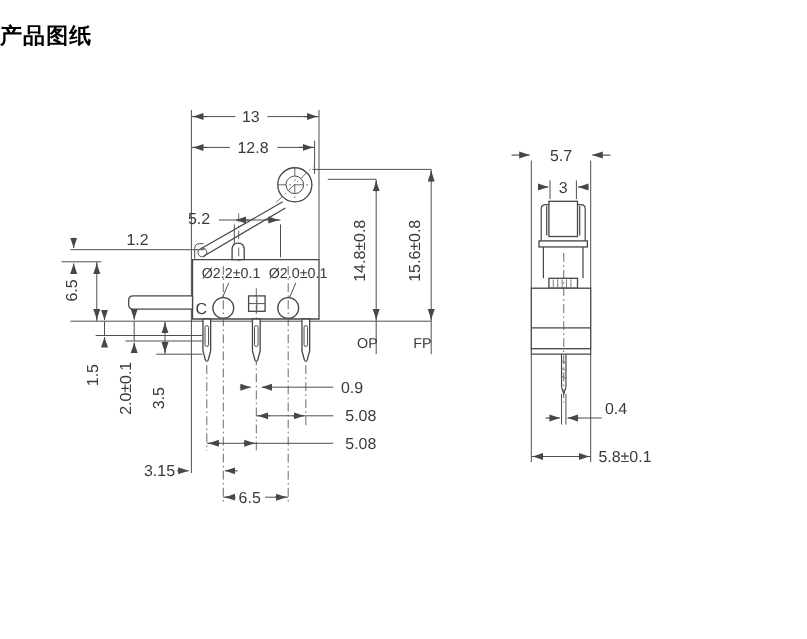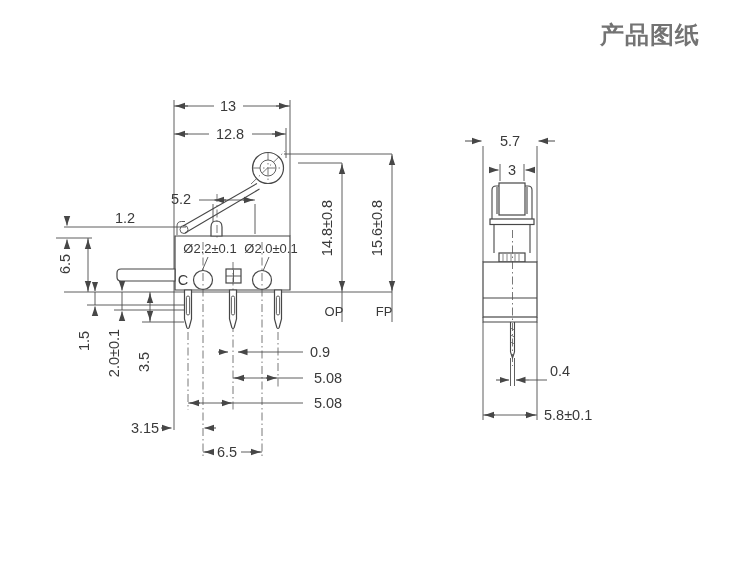--- a/index.html
+++ b/index.html
@@ -1,22 +1,22 @@
 <!DOCTYPE html>
 <html><head>
 <meta charset="utf-8">
 <style>
   html,body{margin:0;padding:0;}
   body{
     width:734px;height:581px;position:relative;background:#ffffff;
     font-family:"Liberation Sans", sans-serif;overflow:hidden;
   }
   .title{
-    position:absolute;top:19px;left:0;width:700px;text-align:right;
-    font-size:24px;font-weight:bold;color:#737373;letter-spacing:1px;
+    position:absolute;top:19px;left:0;width:700px;text-align:left;
+    font-size:20px;font-weight:bold;color:#000000;letter-spacing:1px;
   }
   svg text{
     font-family:"Liberation Sans", sans-serif;
     fill:#3a3a3a;
   }
   .dim{font-size:14.5px;}
   .dimsmall{font-size:13px;}
   .ln{stroke:#474747;stroke-width:1.1;fill:none;}
   .lnthin{stroke:#4d4d4d;stroke-width:0.9;fill:none;}
   .cl{stroke:#555;stroke-width:0.8;fill:none;stroke-dasharray:8 3 1.5 3;}

